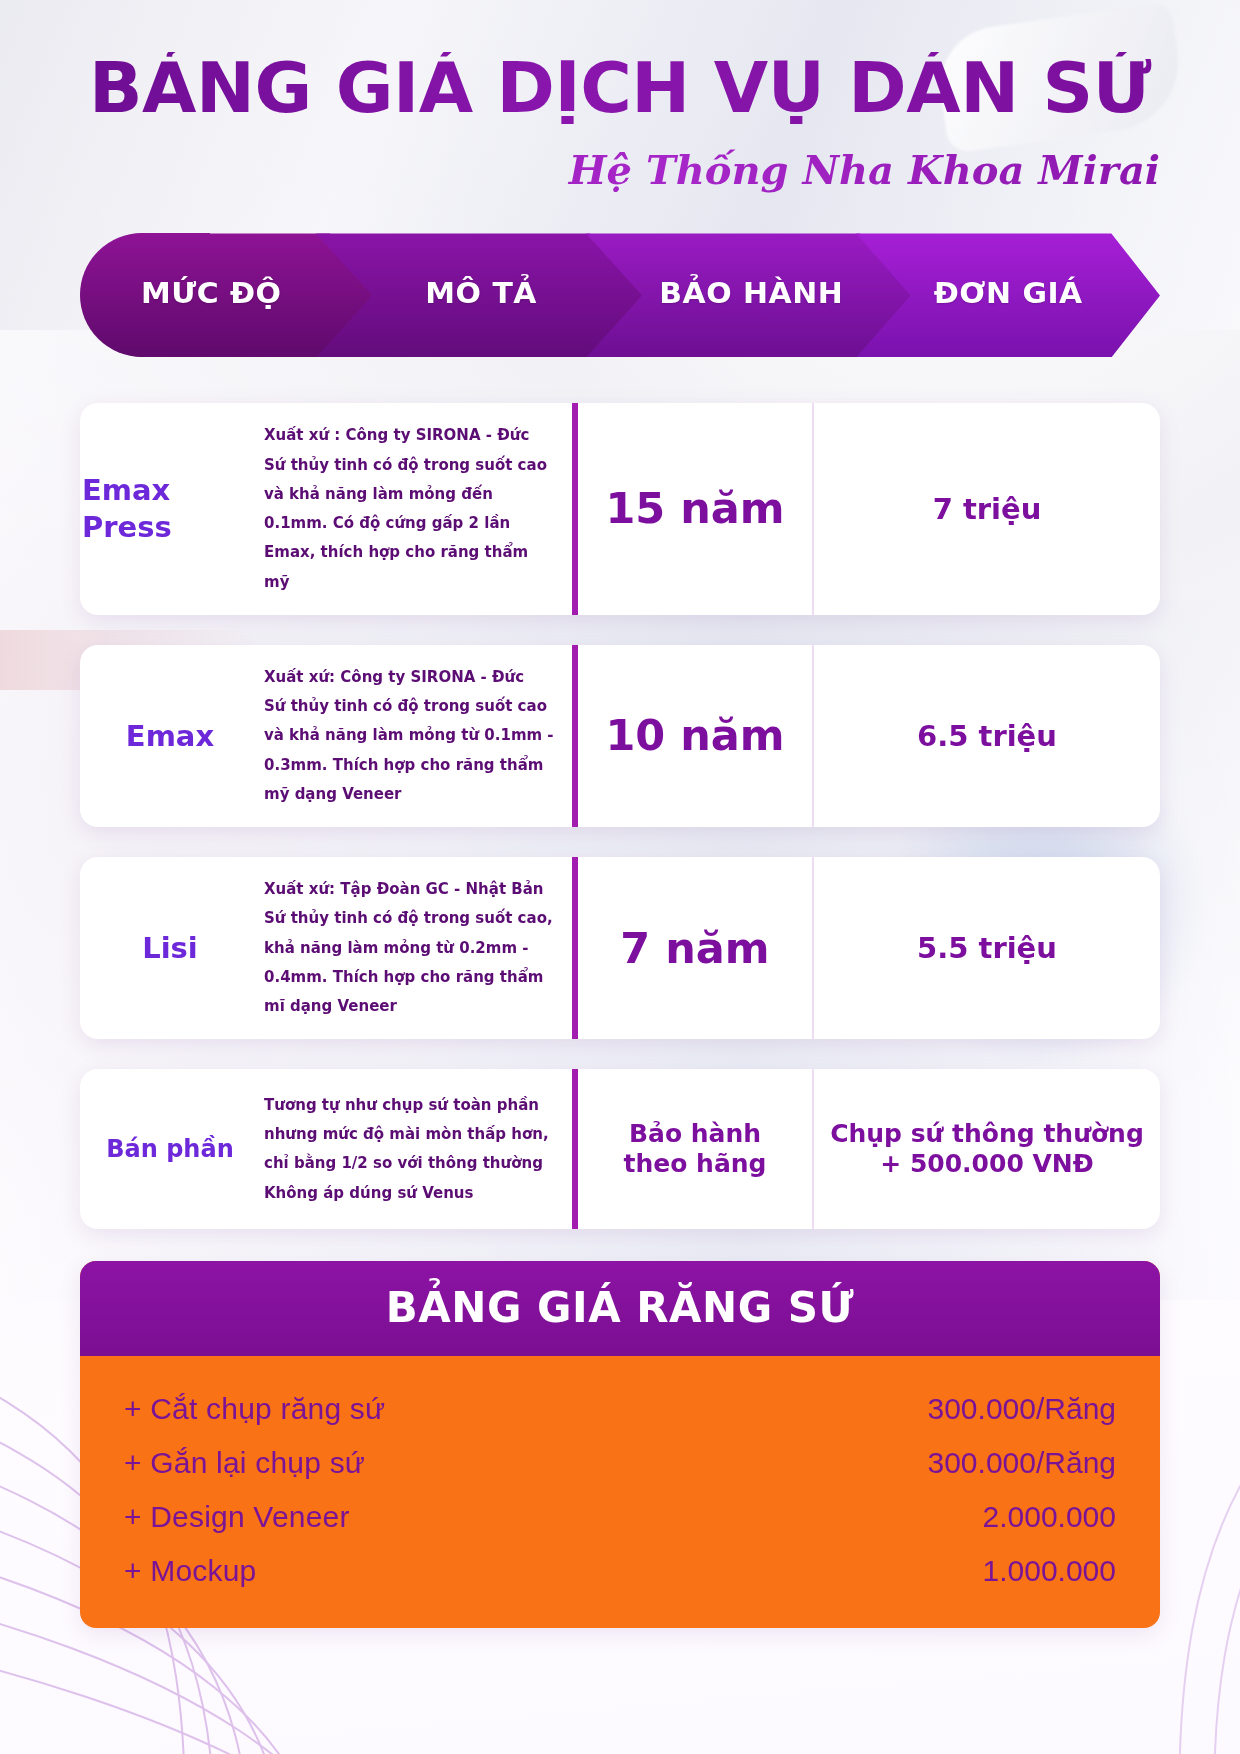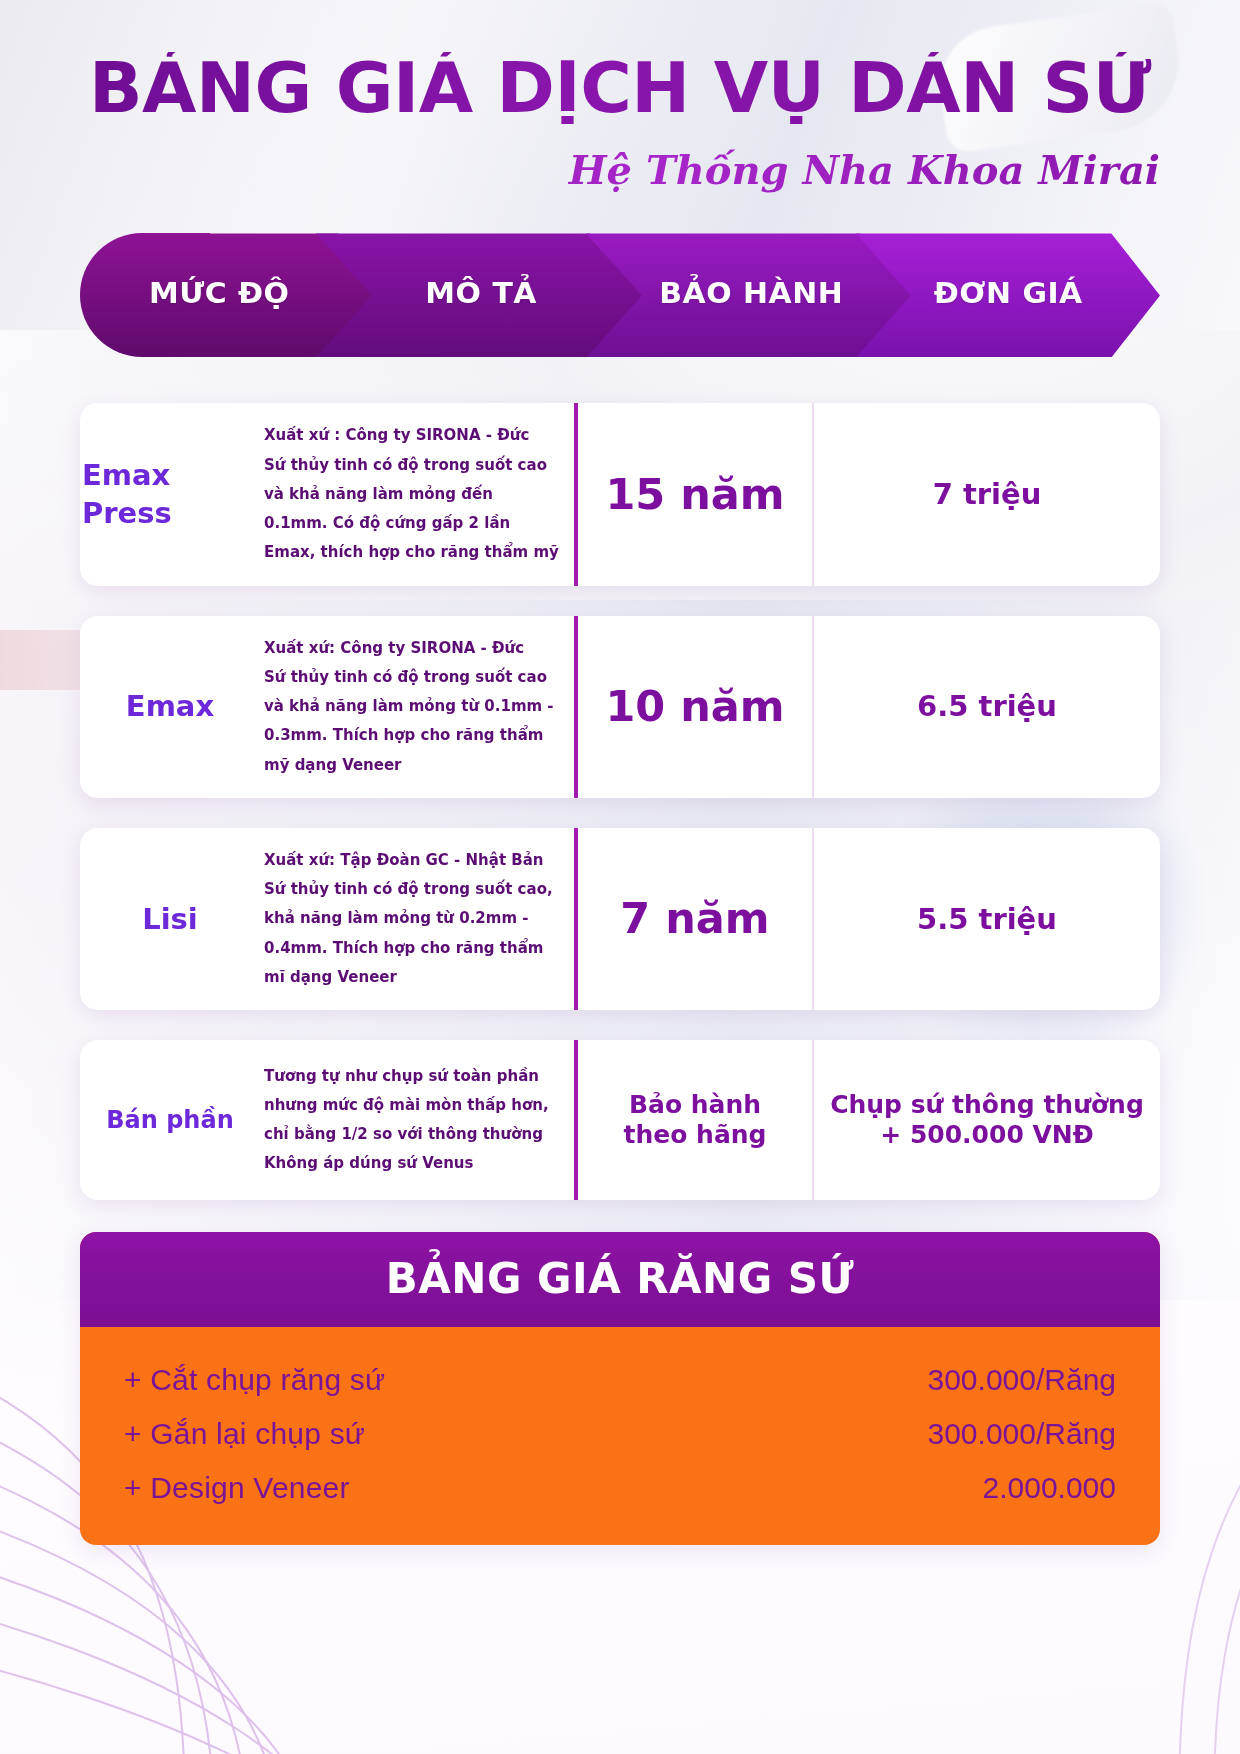--- a/index.html
+++ b/index.html
@@ -141,21 +141,21 @@
     color: #fff;
     font-family: "DejaVu Sans", sans-serif;
     font-weight: bold;
     font-size: 29px;
     letter-spacing: .5px;
     text-shadow: 0 1px 2px rgba(0,0,0,.18);
   }
   .chev span { transform: translateY(-2px) scaleX(1.03); }
 
   .chev-1 {
-    left: 12px; width: 300px;
+    left: 4px; width: 300px;
     background: linear-gradient(180deg, #8e1395, #5f0a6c);
     border-radius: 62px 0 0 62px;
     clip-path: polygon(0 0, 82% 0, 100% 50%, 82% 100%, 0 100%);
     padding-right: 46px;
   }
   .chev-1-round {
     position: absolute; left: 0; top: 0;
     width: 130px; height: 124px;
     background: linear-gradient(180deg, #8e1395, #5f0a6c);
     border-radius: 62px 0 0 62px;
@@ -201,21 +201,21 @@
     padding: 0 2px;
   }
   .cell-desc {
     width: 318px;
     padding: 18px 14px 18px 4px;
     font-family: "DejaVu Sans", sans-serif;
     font-weight: bold;
     font-size: 15px;
     line-height: 1.95;
     color: #5b0d74;
-    border-right: 4px solid #a21caf;
+    border-right: 6px solid #a21caf;
   }
   .cell-warranty {
     width: 236px;
     justify-content: center;
     text-align: center;
     font-family: "DejaVu Sans", sans-serif;
     font-weight: bold;
     font-size: 43px;
     color: #7d0f9f;
     border-right: 2px solid #eedcf3;
@@ -357,16 +357,20 @@
         <span class="val">300.000/Răng</span>
       </div>
       <div class="price-item">
         <span class="lbl">+ Gắn lại chụp sứ</span>
         <span class="val">300.000/Răng</span>
       </div>
       <div class="price-item">
         <span class="lbl">+ Design Veneer</span>
         <span class="val">2.000.000</span>
       </div>
+      <div class="price-item">
+        <span class="lbl">+ Mockup</span>
+        <span class="val">1.000.000</span>
+      </div>
     </div>
   </div>
 
 </div>
 
 </body></html>

